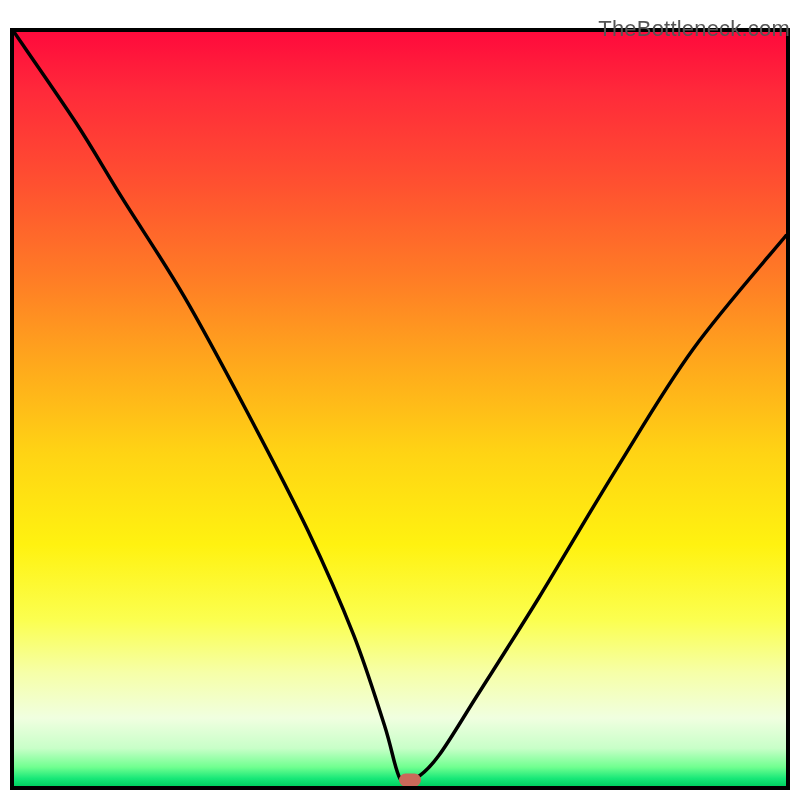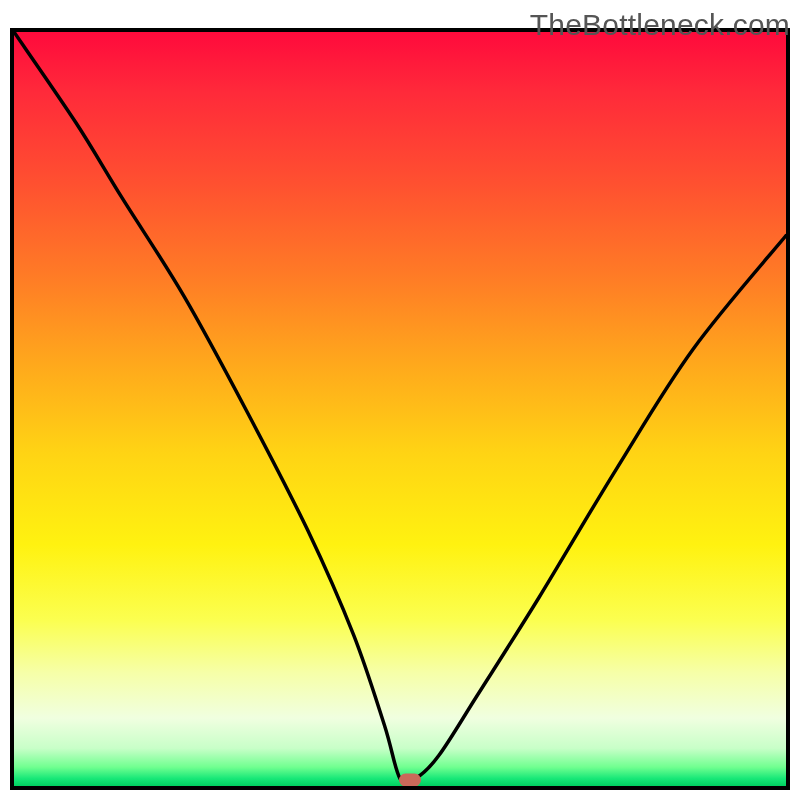--- a/index.html
+++ b/index.html
@@ -11,24 +11,24 @@
     overflow: hidden;
   }
   .outer {
     position: relative;
     width: 800px;
     height: 800px;
     box-sizing: border-box;
   }
   .watermark {
     position: absolute;
-    top: 8px;
+    top: 16px;
     right: 10px;
     font-family: Arial, Helvetica, sans-serif;
-    font-size: 30px;
+    font-size: 22px;
     color: #555;
     font-weight: 400;
     letter-spacing: 0.2px;
     z-index: 10;
   }
   .frame {
     position: absolute;
     top: 28px;
     left: 10px;
     width: 780px;

